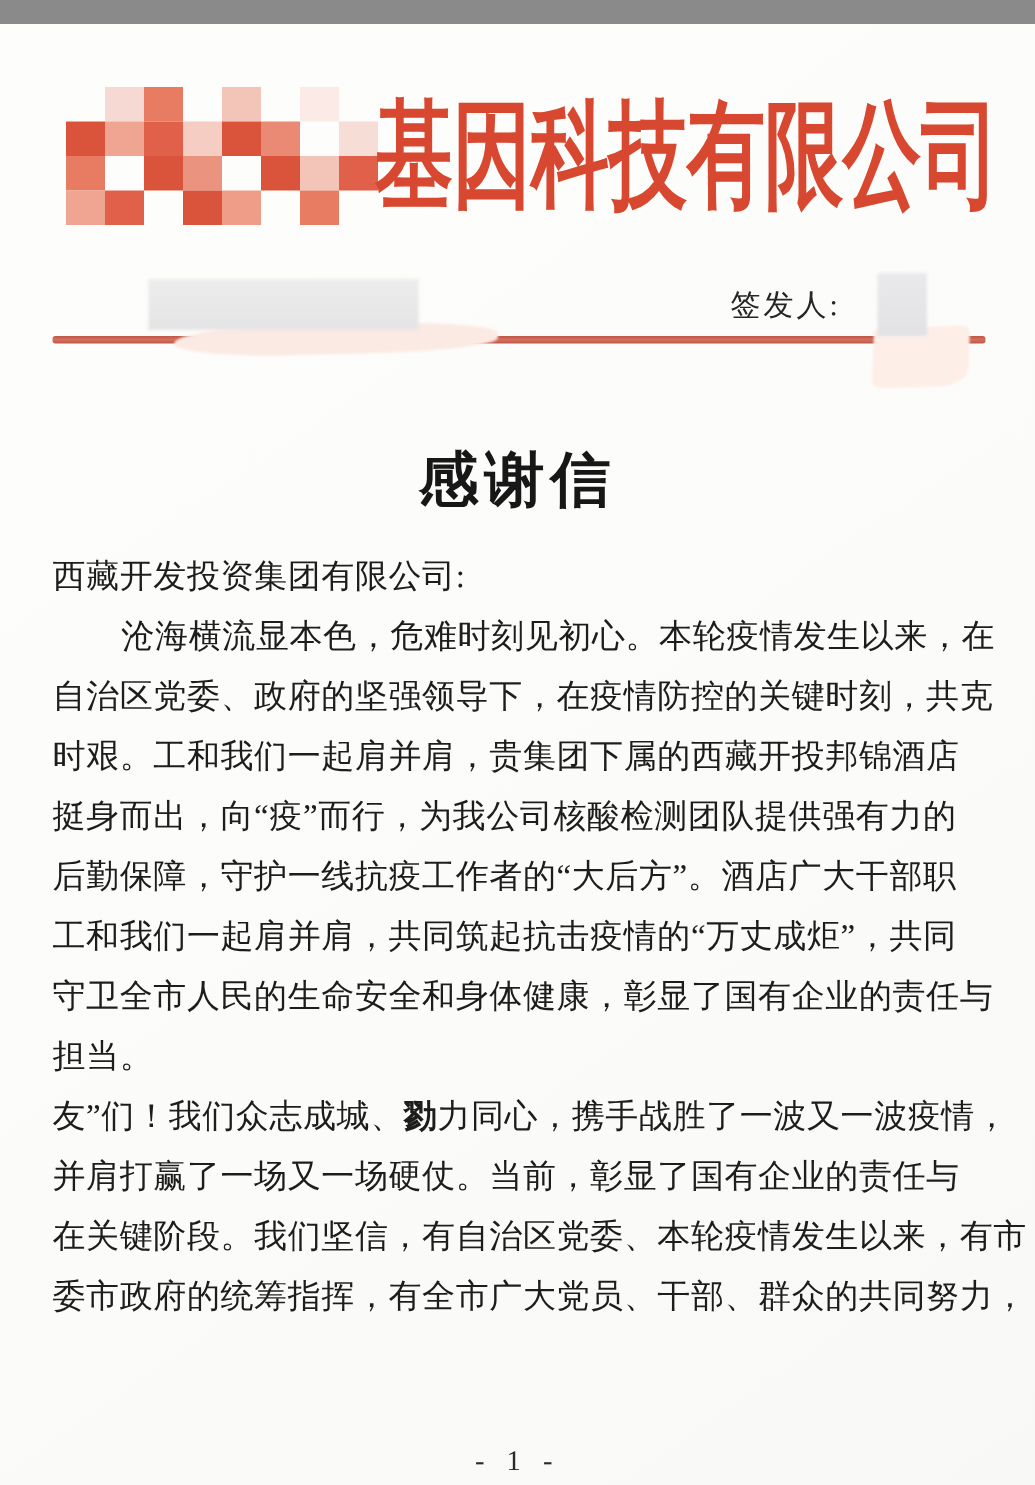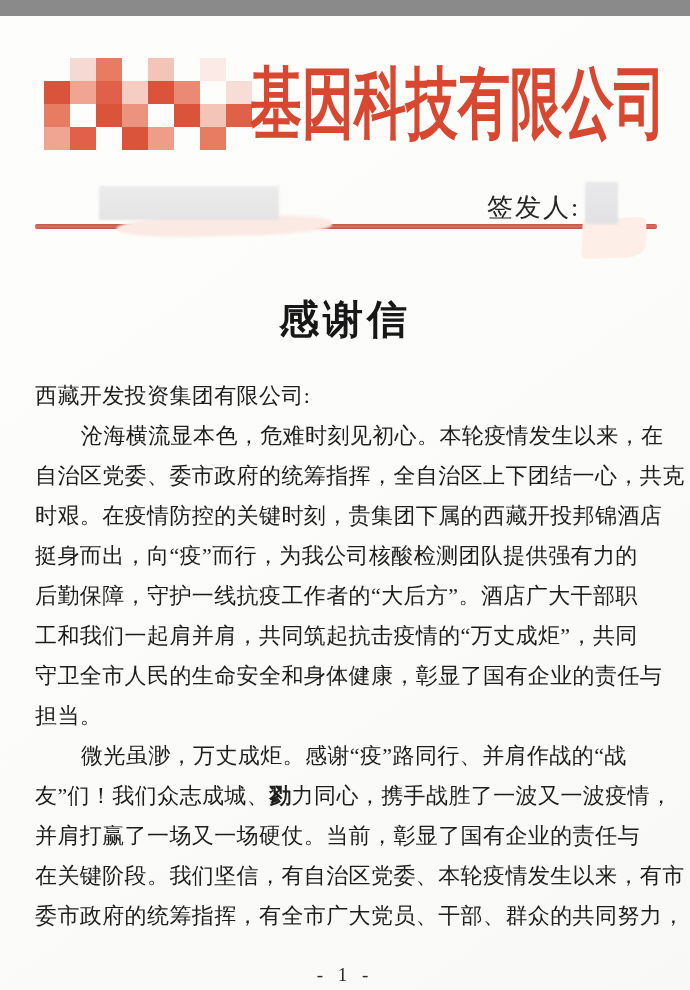--- a/index.html
+++ b/index.html
@@ -50,21 +50,21 @@
   .redact-pink-left{
     position:absolute;left:116px;top:38px;width:216px;height:20px;
     background:#fbeae3;
     border-radius:45% 55% 50% 50%/70% 60% 55% 65%;
     transform:rotate(-1.5deg);
     filter:blur(0.8px);
     z-index:2;
   }
   .issuer-label{
     position:absolute;left:487px;top:12px;
-    font-size:26px;letter-spacing:2px;
+    font-size:20px;letter-spacing:2px;
     color:#262626;
     z-index:4;
   }
   .redact-gray-right{
     position:absolute;left:585px;top:4px;width:33px;height:42px;
     background:linear-gradient(180deg,#e9e9eb,#e2e2e4);
     filter:blur(1px);
     z-index:3;
   }
   .redact-pink-right{
@@ -78,21 +78,21 @@
   
   .doc-title{
     position:absolute;left:0;top:276px;width:690px;
     text-align:center;
     font-size:40px;font-weight:bold;
     letter-spacing:4px;
     color:#171717;
   }
   
   .body-block{
-    position:absolute;left:35px;top:360px;width:624px;
+    position:absolute;left:35px;top:348px;width:624px;
     font-size:22px;line-height:40px;
     letter-spacing:0.4px;
     color:#1d1d1d;
   }
   .line{height:40px;white-space:nowrap;}
   .line.indent{padding-left:46px;}
   .bold-char{font-weight:bold;}
   
   .page-number{
     position:absolute;left:0;top:948px;width:690px;
@@ -151,28 +151,27 @@
     <div class="redact-gray-right"></div>
     <div class="redact-pink-right"></div>
     <div class="red-rule" style="background: linear-gradient(rgb(191, 86, 70), rgb(212, 112, 95), rgb(191, 86, 70));"></div>
   </div>
 
   <div class="doc-title">感谢信</div>
 
   <div class="body-block">
     <div class="line">西藏开发投资集团有限公司:</div>
     <div class="line indent">沧海横流显本色，危难时刻见初心。本轮疫情发生以来，在</div>
-    <div class="line">自治区党委、委市政府的统筹指挥，全自治区上下团结一心，共克</div>
-    <div class="line">时艰。在疫情防控的关键时刻，贵集团下属的西藏开投邦锦酒店</div>
+    <div class="line">自治区党委、政府的坚强领导下，在疫情防控的关键时刻，共克</div>
+    <div class="line">时艰。工和我们一起肩并肩，贵集团下属的西藏开投邦锦酒店</div>
     <div class="line">挺身而出，向“疫”而行，为我公司核酸检测团队提供强有力的</div>
     <div class="line">后勤保障，守护一线抗疫工作者的“大后方”。酒店广大干部职</div>
     <div class="line">工和我们一起肩并肩，共同筑起抗击疫情的“万丈成炬”，共同</div>
     <div class="line">守卫全市人民的生命安全和身体健康，彰显了国有企业的责任与</div>
     <div class="line">担当。</div>
-    <div class="line indent">微光虽渺，万丈成炬。感谢“疫”路同行、并肩作战的“战</div>
     <div class="line"><span>友”们！我们众志成城、</span><span class="bold-char">勠</span><span>力同心，携手战胜了一波又一波疫情，</span></div>
     <div class="line">并肩打赢了一场又一场硬仗。当前，彰显了国有企业的责任与</div>
     <div class="line">在关键阶段。我们坚信，有自治区党委、本轮疫情发生以来，有市</div>
     <div class="line">委市政府的统筹指挥，有全市广大党员、干部、群众的共同努力，</div>
   </div>
 
   <div class="page-number">- 1 -</div>
 
 </div>
 

